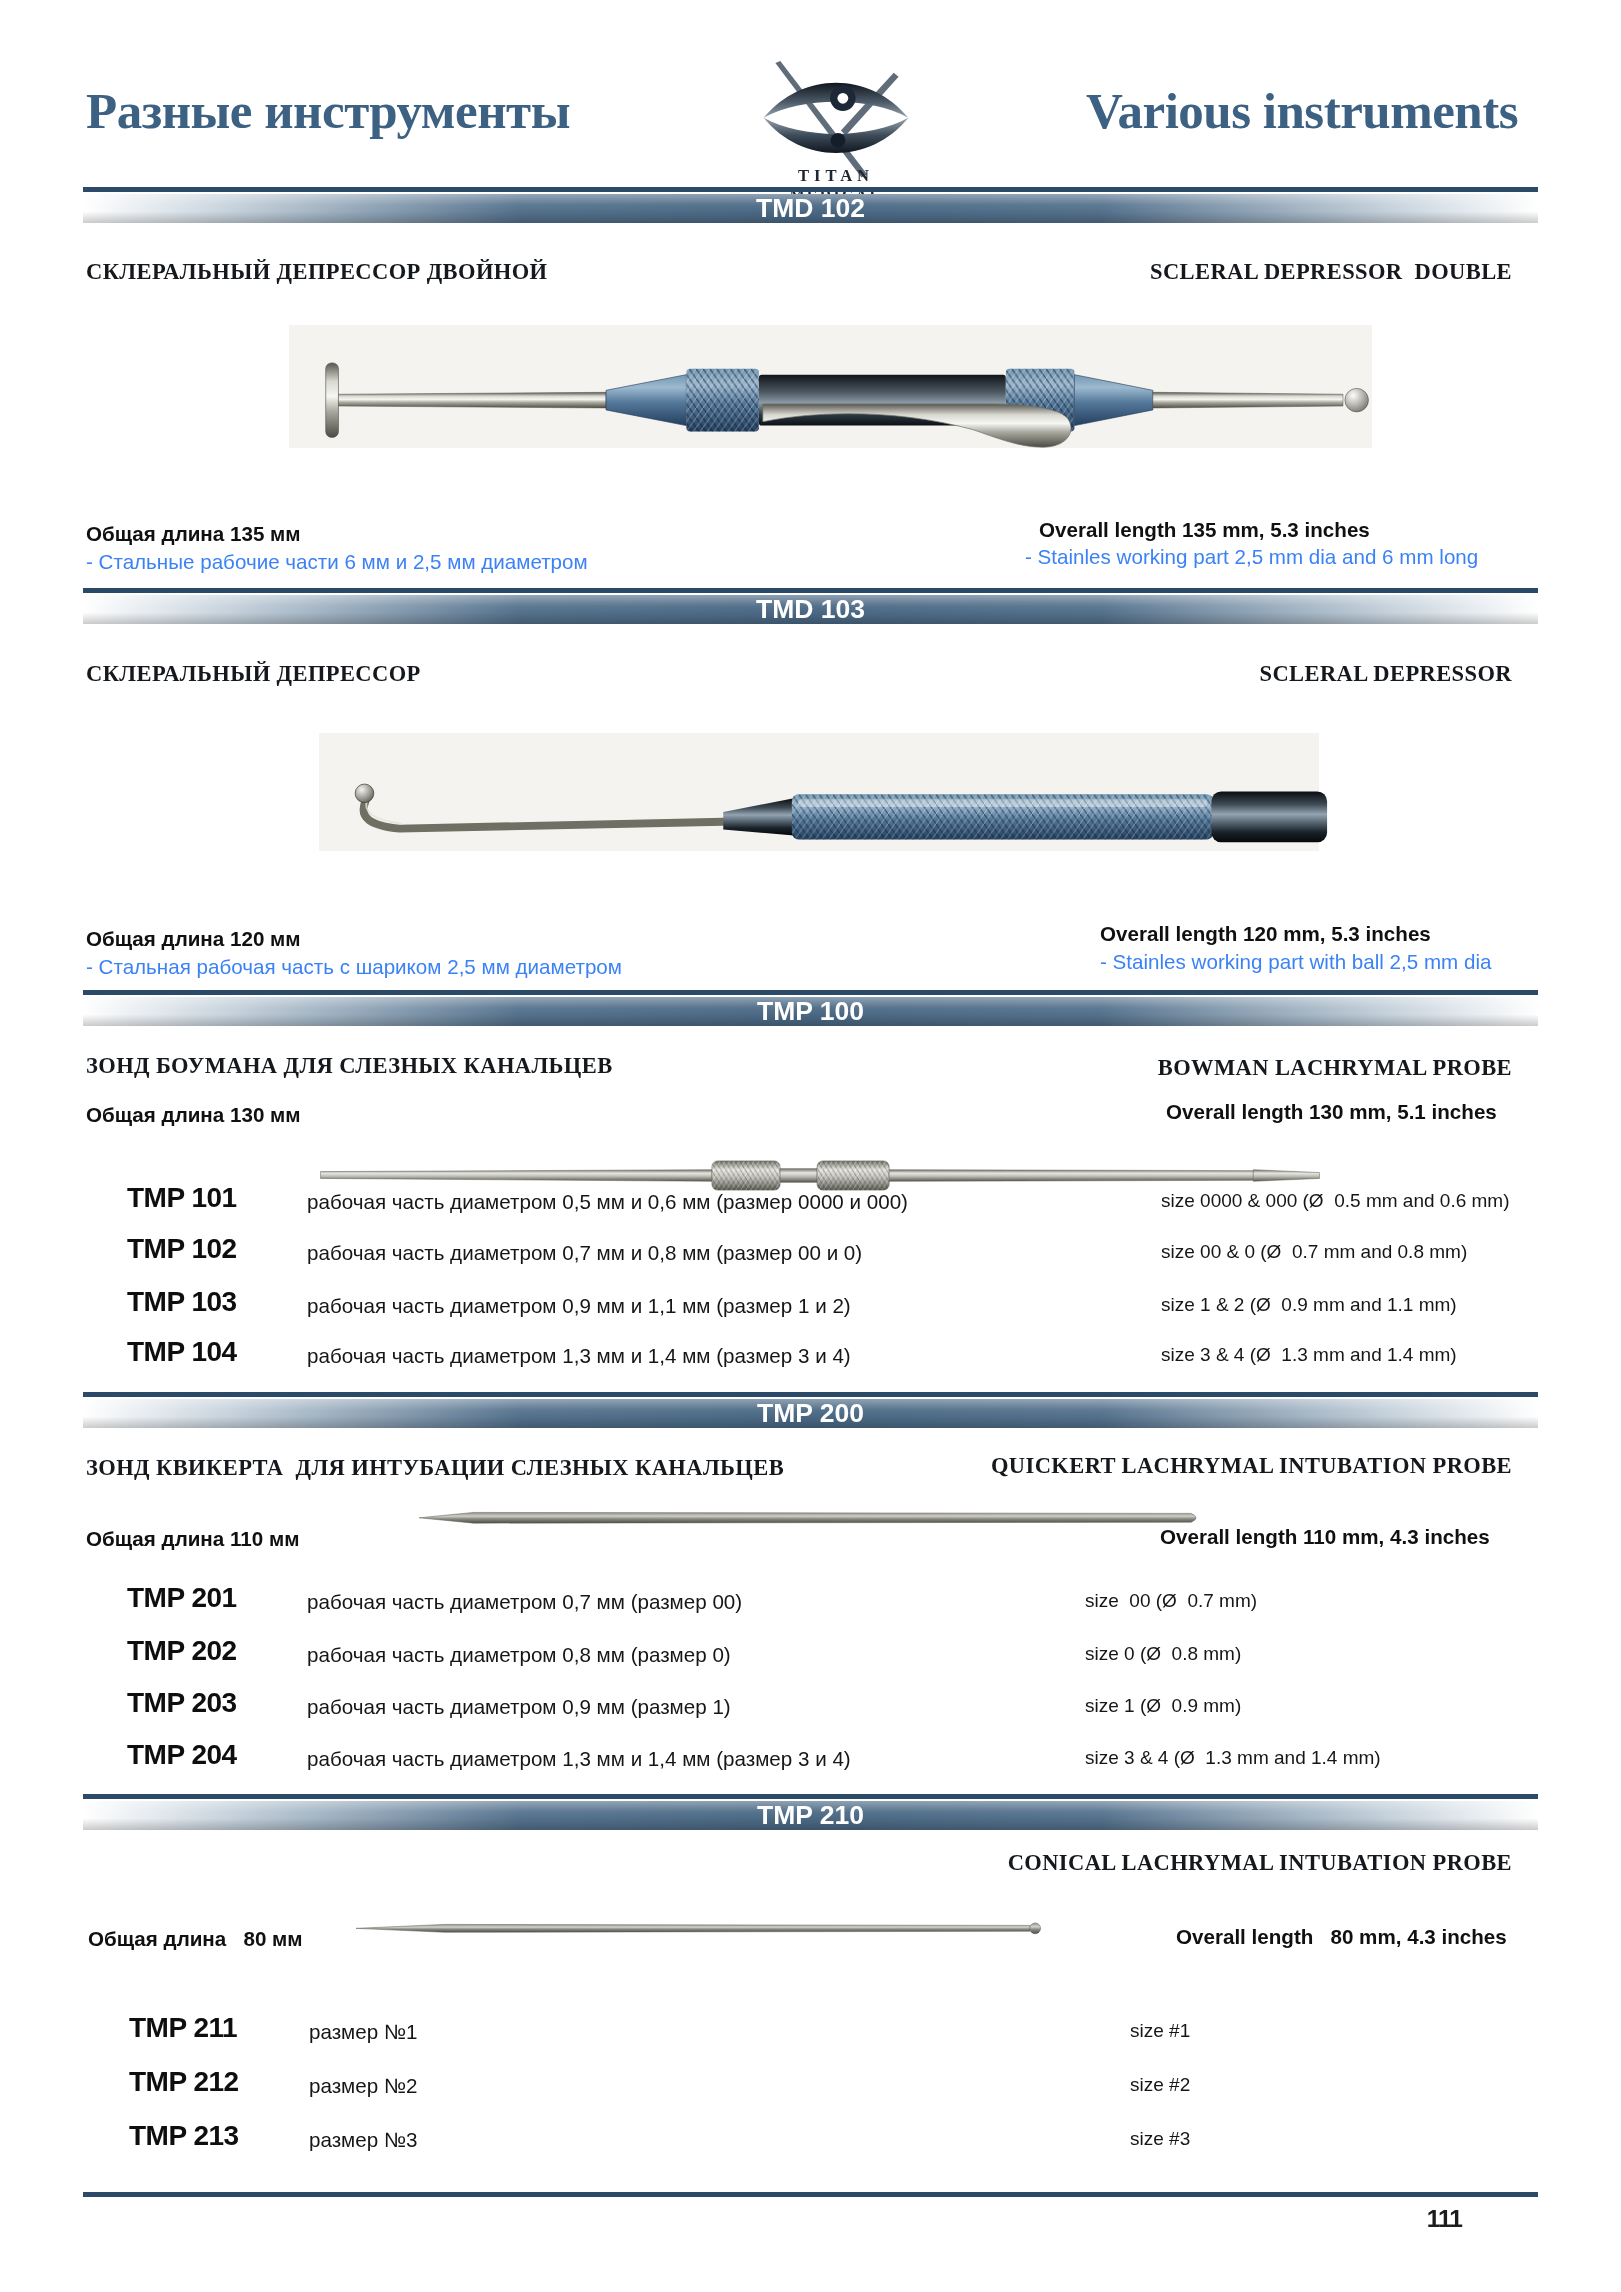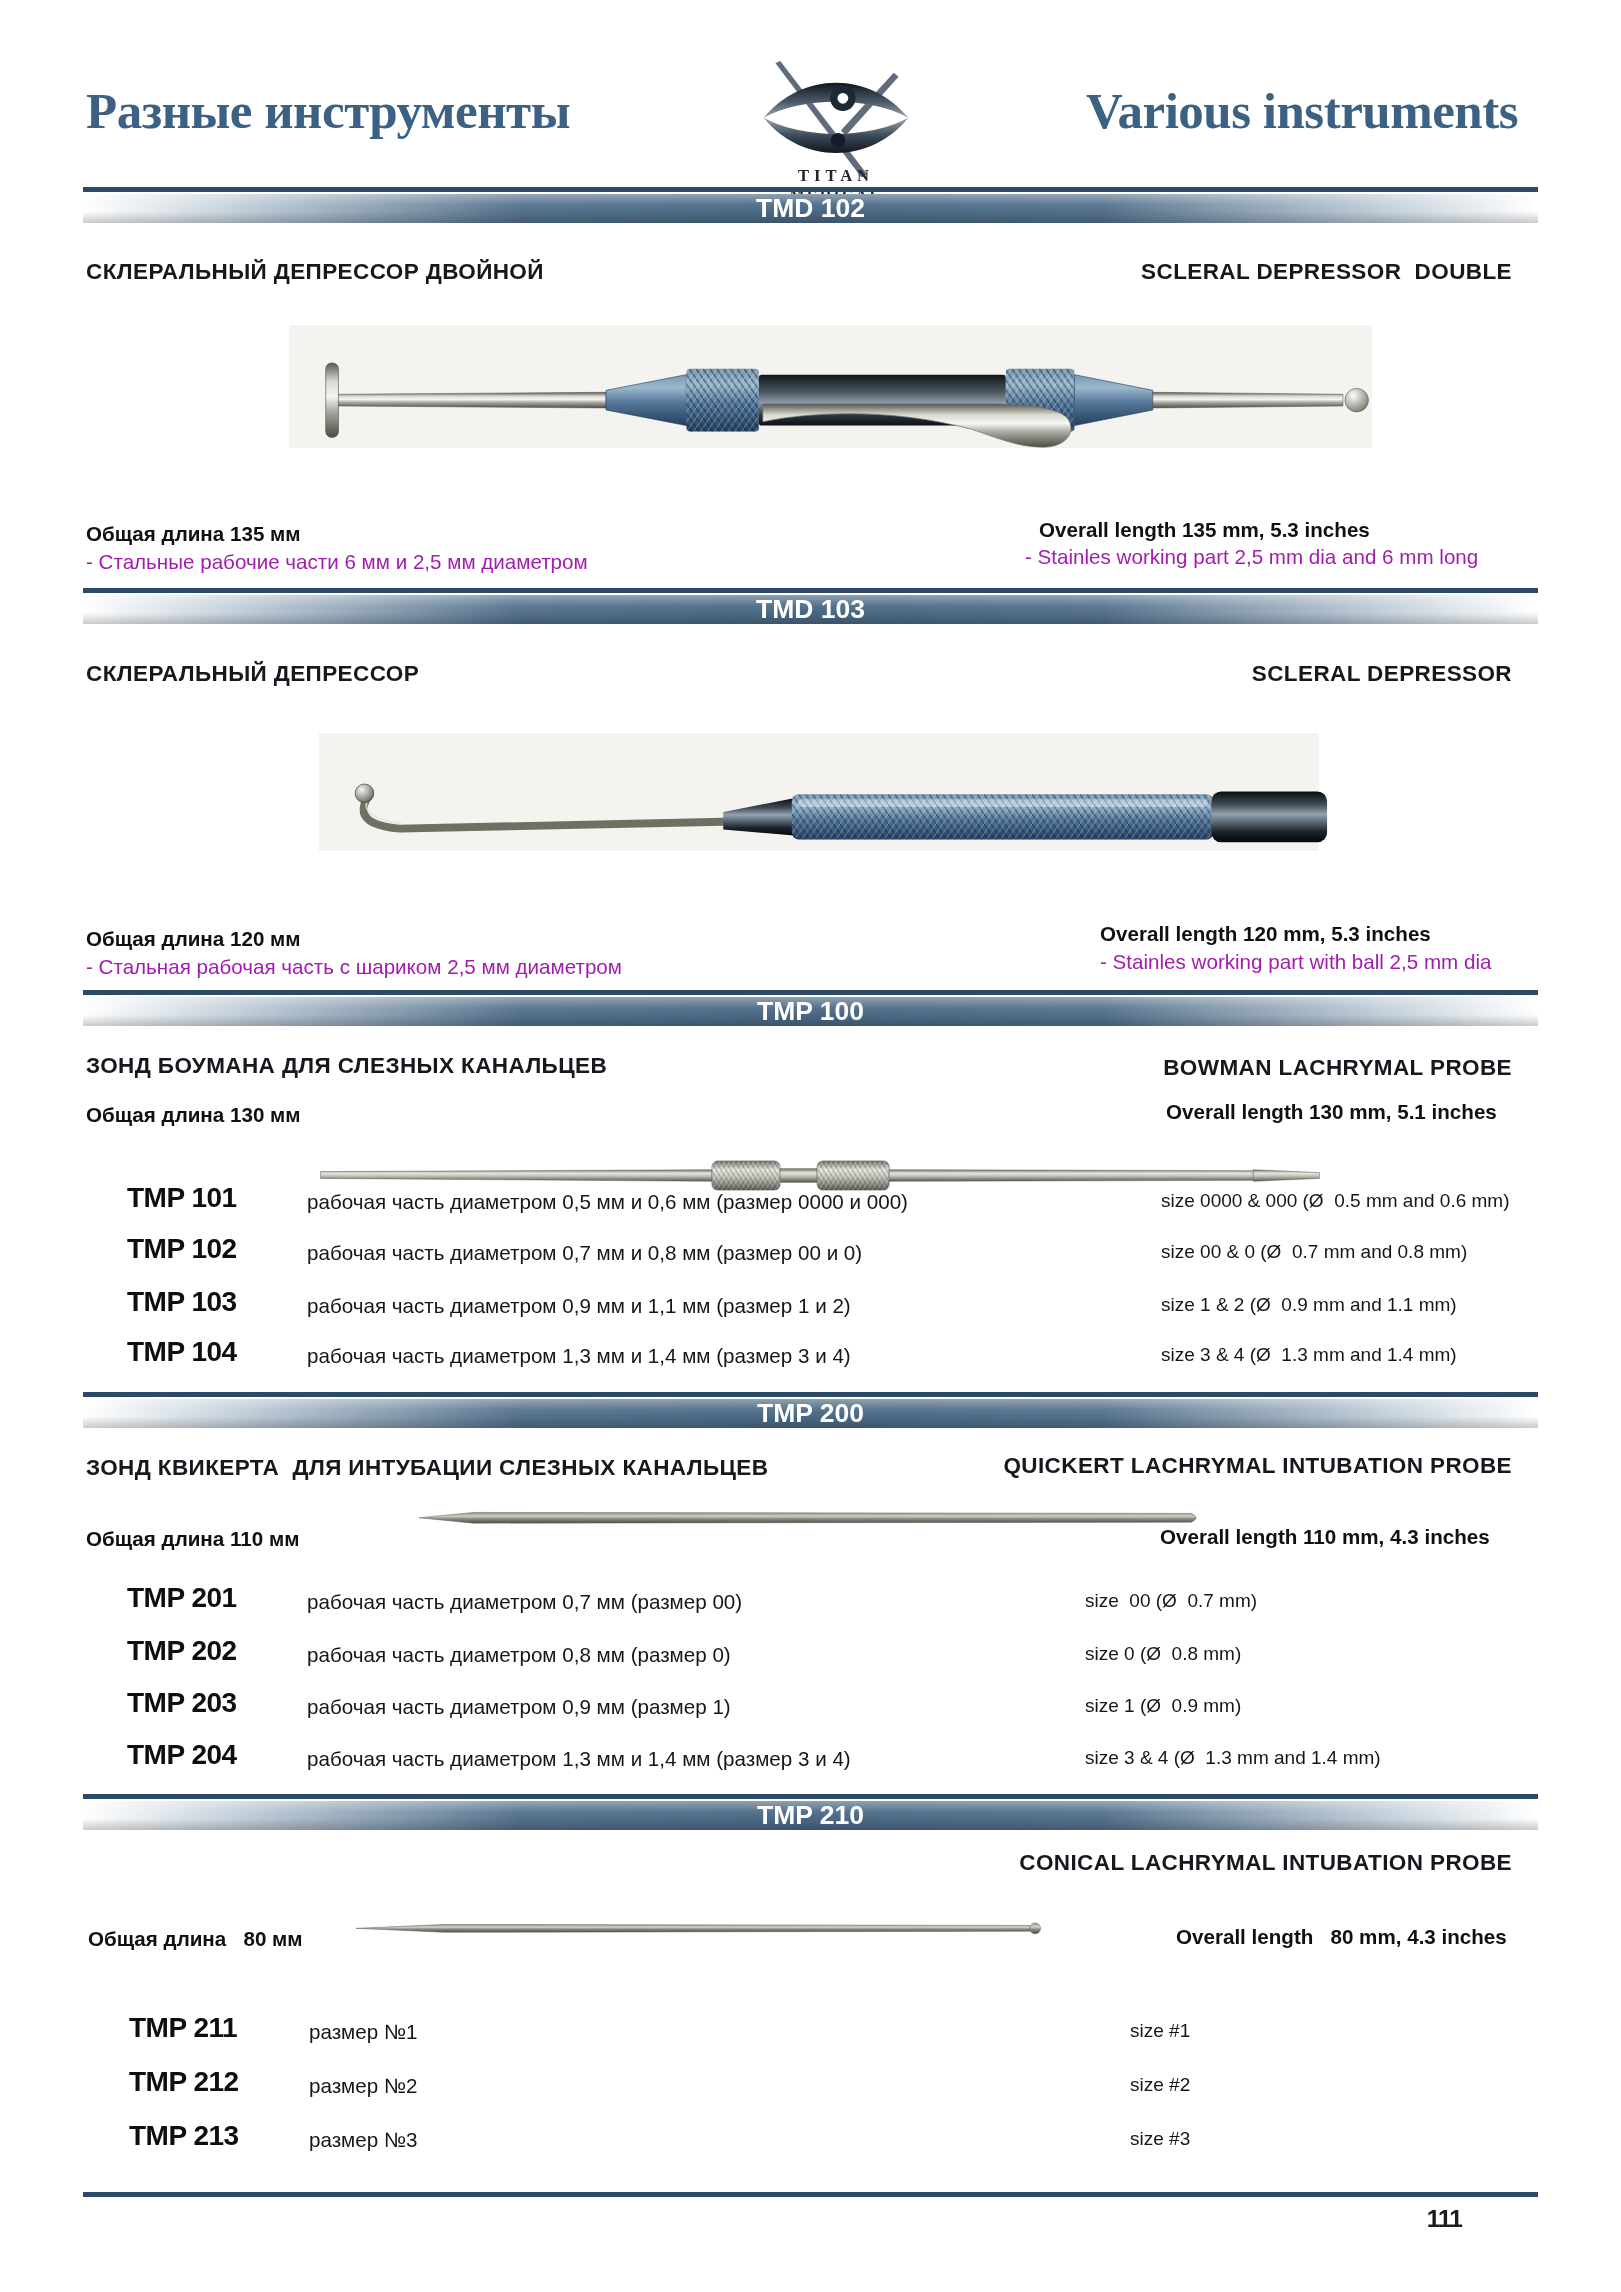--- a/index.html
+++ b/index.html
@@ -7,23 +7,23 @@
         font-family:"Liberation Sans",sans-serif;color:#161616;}
   .abs{position:absolute;white-space:pre;}
   .title{font-family:"Liberation Serif",serif;font-weight:700;font-size:51px;color:#3c6183;letter-spacing:-0.5px;}
   .band-line{position:absolute;left:83px;width:1455px;height:4.9px;background:#2b4a68;}
   .band-bar{position:absolute;left:83px;width:1455px;height:29px;
      background:
        linear-gradient(to bottom, rgba(255,255,255,.38) 0%, rgba(255,255,255,.06) 38%, rgba(0,0,0,0) 60%, rgba(0,0,0,.20) 100%),
        linear-gradient(to right, #ffffff 0%, #c6d2dc 10%, #54718c 30%, #4a6884 50%, #54718c 70%, #c6d2dc 90%, #ffffff 100%);}
   .band-label{position:absolute;left:0;top:0;width:100%;text-align:center;line-height:29px;
      color:#ffffff;font-weight:700;font-size:26.5px;white-space:pre;}
-  .shead{font-family:Liberation Sans, sans-serif;font-weight:700;font-size:22.5px;color:#15181c;letter-spacing:0.4px;}
+  .shead{font-family:Liberation Serif, serif;font-weight:700;font-size:22.5px;color:#15181c;letter-spacing:0.4px;}
   .len{font-weight:700;font-size:20.6px;color:#101010;}
-  .note{font-weight:400;font-size:20.6px;color:#a21caf;}
+  .note{font-weight:400;font-size:20.6px;color:#3b82f6;}
   .code{font-weight:700;font-size:28px;color:#0e0e0e;letter-spacing:-0.5px;}
   .desc{font-weight:400;font-size:20.6px;color:#161616;}
   .size{font-weight:400;font-size:19px;color:#161616;}
   .right{text-align:right;}
   .photo-bg{position:absolute;background:#f4f3f0;}
   .footer-rule{position:absolute;left:83px;top:2192px;width:1455px;height:4.9px;background:#2b4a68;}
   .pagenum{position:absolute;left:1372px;top:2205px;width:90px;text-align:right;
      font-size:24.5px;font-weight:700;color:#1c1c1c;letter-spacing:-1px;}
 </style>
 </head>

